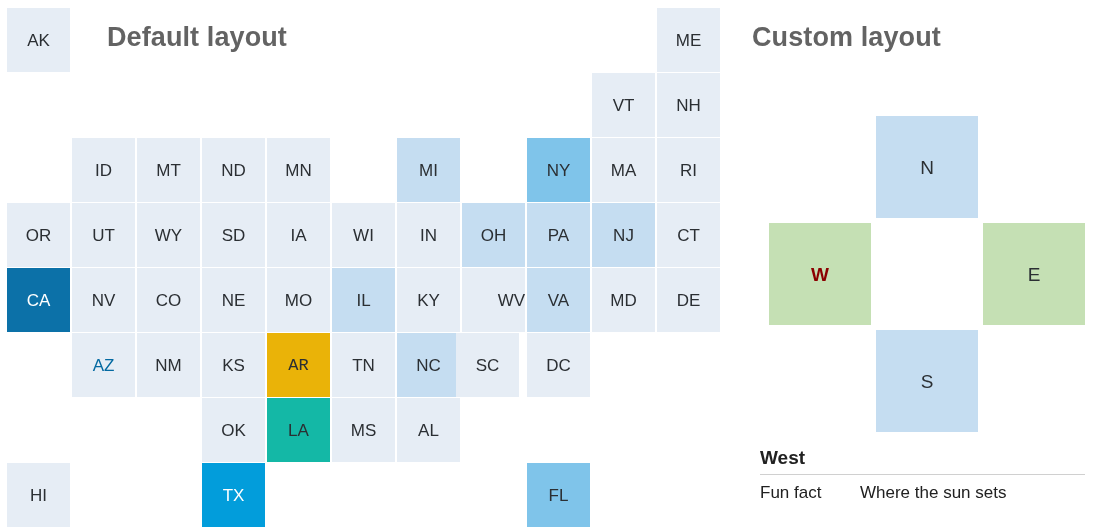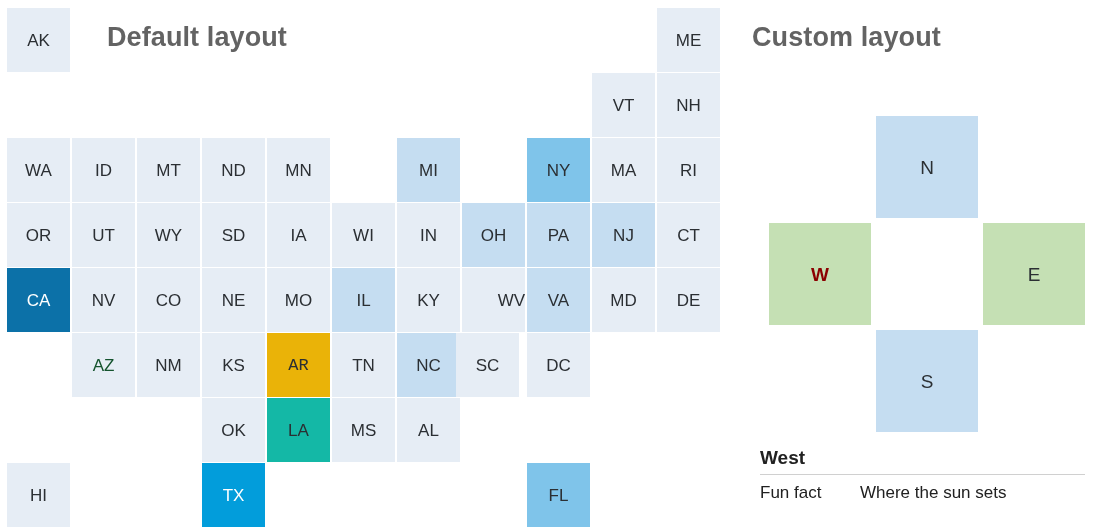--- a/index.html
+++ b/index.html
@@ -95,23 +95,20 @@
       </div>
       <div class="tile" style="left: 650px; top: 0px; background: rgb(230, 237, 245); color: rgb(43, 47, 51);">
         <span>ME</span>
       </div>
       <div class="tile" style="left: 585px; top: 65px; background: rgb(230, 237, 245); color: rgb(43, 47, 51);">
         <span>VT</span>
       </div>
       <div class="tile" style="left: 650px; top: 65px; background: rgb(230, 237, 245); color: rgb(43, 47, 51);">
         <span>NH</span>
       </div>
-      <div class="tile" style="left: 0px; top: 130px; background: rgb(230, 237, 245); color: rgb(43, 47, 51);">
-        <span>WA</span>
-      </div>
       <div class="tile" style="left: 65px; top: 130px; background: rgb(230, 237, 245); color: rgb(43, 47, 51);">
         <span>ID</span>
       </div>
       <div class="tile" style="left: 130px; top: 130px; background: rgb(230, 237, 245); color: rgb(43, 47, 51);">
         <span>MT</span>
       </div>
       <div class="tile" style="left: 195px; top: 130px; background: rgb(230, 237, 245); color: rgb(43, 47, 51);">
         <span>ND</span>
       </div>
       <div class="tile" style="left: 260px; top: 130px; background: rgb(230, 237, 245); color: rgb(43, 47, 51);">
@@ -188,21 +185,21 @@
       </div>
       <div class="tile" style="left: 520px; top: 260px; background: rgb(197, 221, 241); color: rgb(43, 47, 51);">
         <span>VA</span>
       </div>
       <div class="tile" style="left: 585px; top: 260px; background: rgb(230, 237, 245); color: rgb(43, 47, 51);">
         <span>MD</span>
       </div>
       <div class="tile" style="left: 650px; top: 260px; background: rgb(230, 237, 245); color: rgb(43, 47, 51);">
         <span>DE</span>
       </div>
-      <div class="tile" style="left: 65px; top: 325px; background: rgb(230, 237, 245); color: #14532d;">
+      <div class="tile" style="left: 65px; top: 325px; background: rgb(230, 237, 245); color: #0369a1;">
         <span>AZ</span>
       </div>
       <div class="tile" style="left: 130px; top: 325px; background: rgb(230, 237, 245); color: rgb(43, 47, 51);">
         <span>NM</span>
       </div>
       <div class="tile" style="left: 195px; top: 325px; background: rgb(230, 237, 245); color: rgb(43, 47, 51);">
         <span>KS</span>
       </div>
       <div class="tile" style="left: 260px; top: 325px; background: #eab308; color: rgb(43, 47, 51); font-family: Liberation Mono, monospace;">
         <span>AR</span>

